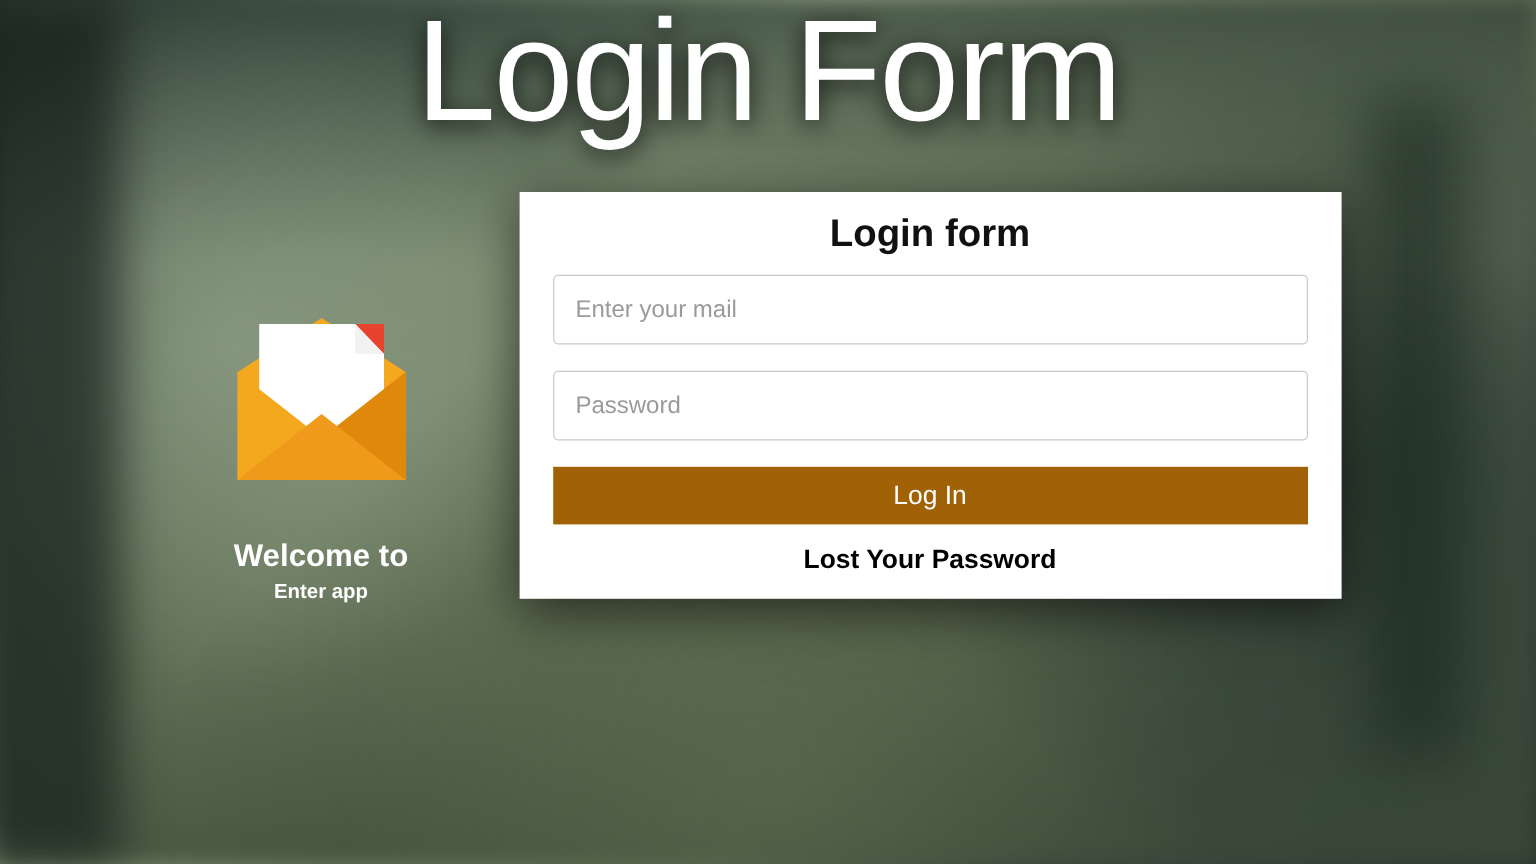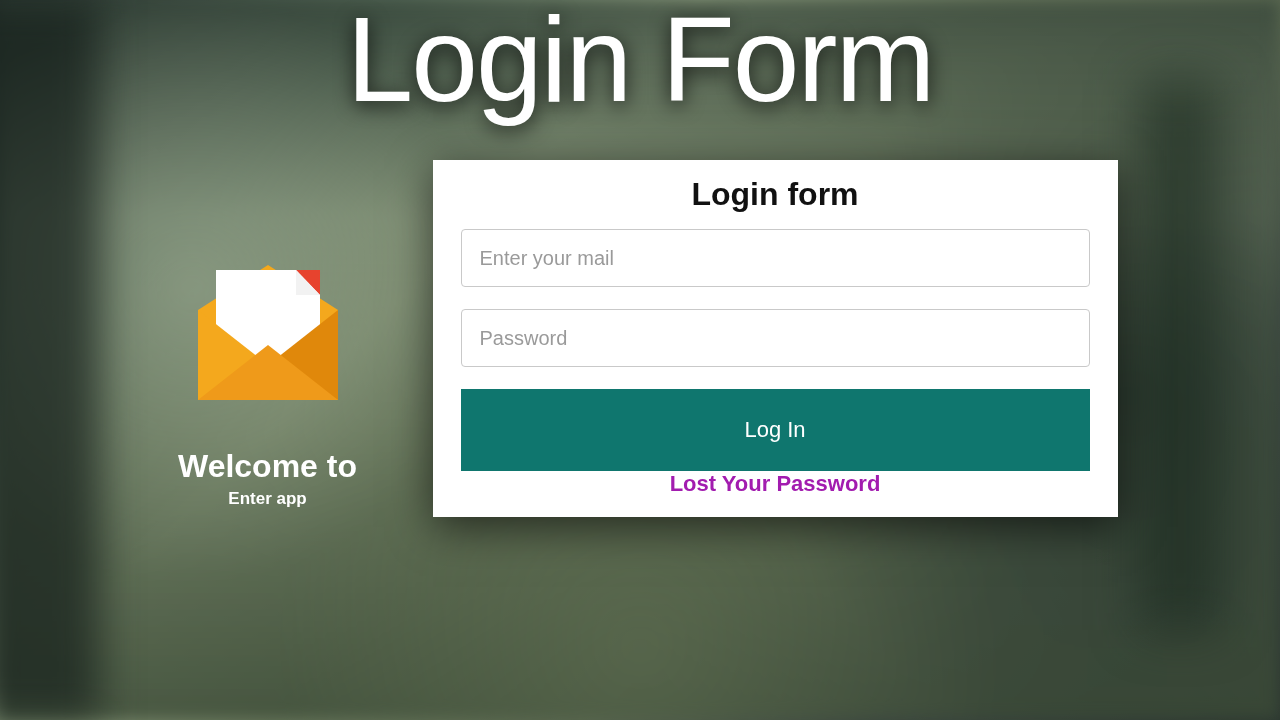--- a/index.html
+++ b/index.html
@@ -72,21 +72,21 @@
     }
     .envelope-wrap {
       width: 210px;
       height: 210px;
       display: flex;
       align-items: center;
       justify-content: center;
       margin-bottom: 18px;
     }
     .welcome-title {
-      font-size: 32px;
+      font-size: 26px;
       font-weight: 700;
       margin-bottom: 4px;
     }
     .welcome-sub {
       font-size: 17px;
       font-weight: 600;
     }
     .card {
       width: 685px;
       background: #ffffff;
@@ -110,33 +110,33 @@
       color: #0c4a6e;
       margin-bottom: 22px;
       outline: none;
     }
     .field::placeholder {
       color: #9a9a9a;
     }
     .btn {
       display: block;
       width: 100%;
-      height: 82px;
+      height: 48px;
       border: none;
-      background: #0f766e;
+      background: #a16207;
       color: #ffffff;
       font-size: 22px;
       font-weight: 400;
       cursor: pointer;
-      margin-bottom: 0;
+      margin-bottom: 16px;
     }
     .lost {
       display: block;
       text-align: center;
-      color: #a21caf;
+      color: #000000;
       font-size: 22px;
       font-weight: 600;
       text-decoration: none;
       cursor: pointer;
     }
   </style>
 </head>
 <body>
 
 <div class="bg-blur"></div>

